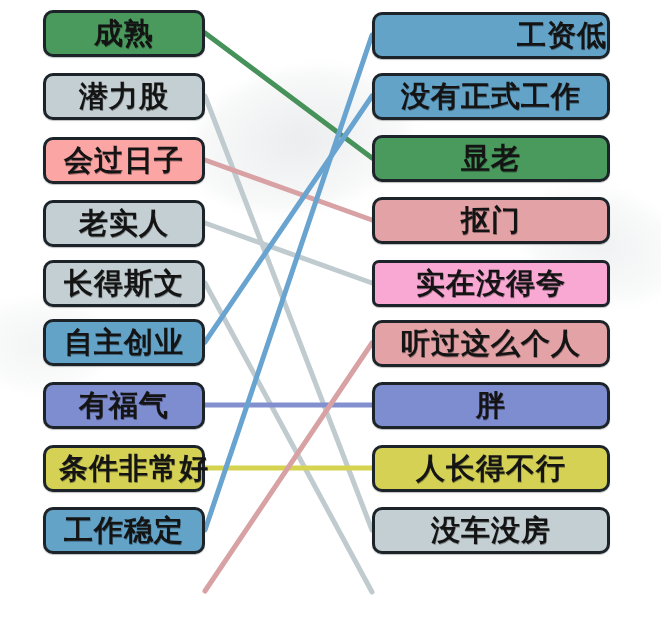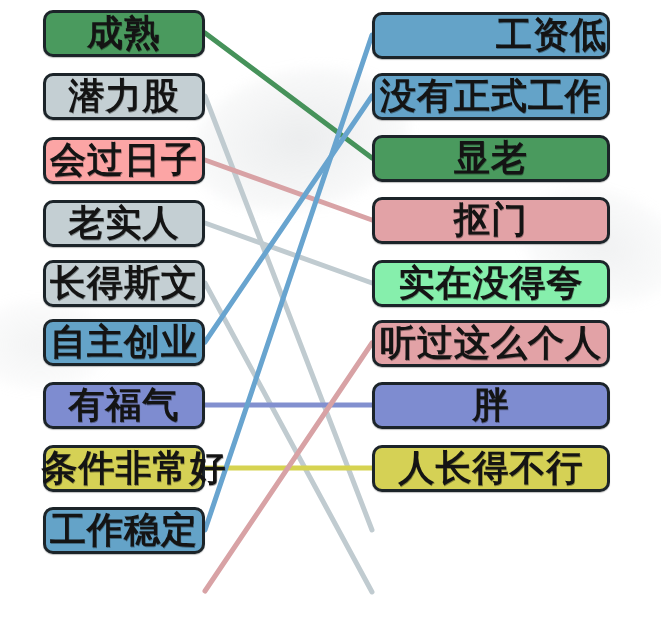--- a/index.html
+++ b/index.html
@@ -45,21 +45,21 @@
     display: flex;
     align-items: center;
     justify-content: center;
     cursor: pointer;
     box-shadow: 0 1px 1px rgba(0,0,0,0.25);
   }
   .pill.left  { left: 43px;  width: 162px; }
   .pill.right { left: 372px; width: 238px; }
   .pill span {
     font-weight: bold;
-    font-size: 36px;
+    font-size: 29px;
     line-height: 1;
     color: #141414;
     letter-spacing: 1px;
     white-space: nowrap;
     text-shadow: 0.5px 0.5px 0 rgba(0,0,0,0.35);
   }
 </style>
 </head>
 <body>
 
@@ -114,25 +114,28 @@
     </div>
   <div class="pill right" style="top: 72.5px; background: rgb(100, 163, 200);">
       <span>没有正式工作</span>
     </div>
   <div class="pill right" style="top: 134.5px; background: rgb(74, 154, 94);">
       <span>显老</span>
     </div>
   <div class="pill right" style="top: 196.5px; background: rgb(226, 162, 166);">
       <span>抠门</span>
     </div>
-  <div class="pill right" style="top: 259.5px; background: #86efac;">
+  <div class="pill right" style="top: 259.5px; background: #f9a8d4; border-radius: 7px;">
       <span>实在没得夸</span>
     </div>
   <div class="pill right" style="top: 319.5px; background: rgb(226, 162, 166);">
       <span>听过这么个人</span>
     </div>
   <div class="pill right" style="top: 381.5px; background: rgb(126, 140, 208);">
       <span>胖</span>
     </div>
   <div class="pill right" style="top: 444.5px; background: rgb(213, 209, 85);">
       <span>人长得不行</span>
     </div>
+  <div class="pill right" style="top: 506.5px; background: rgb(196, 207, 211);">
+      <span>没车没房</span>
+    </div>
 </div>
 
 </body></html>

